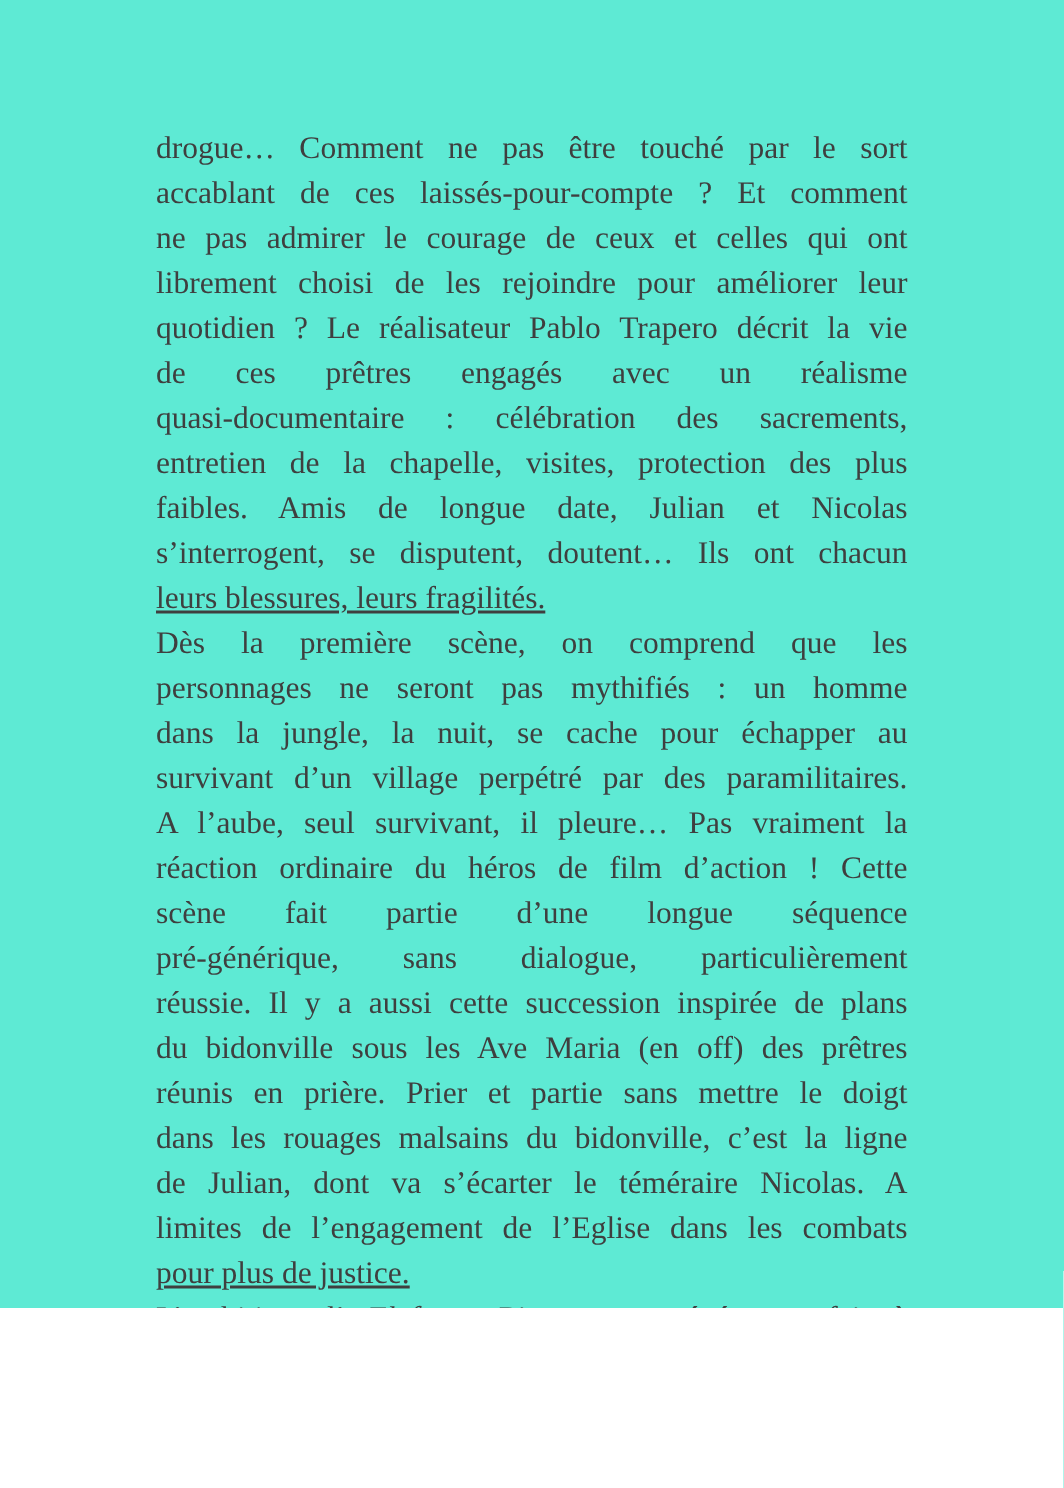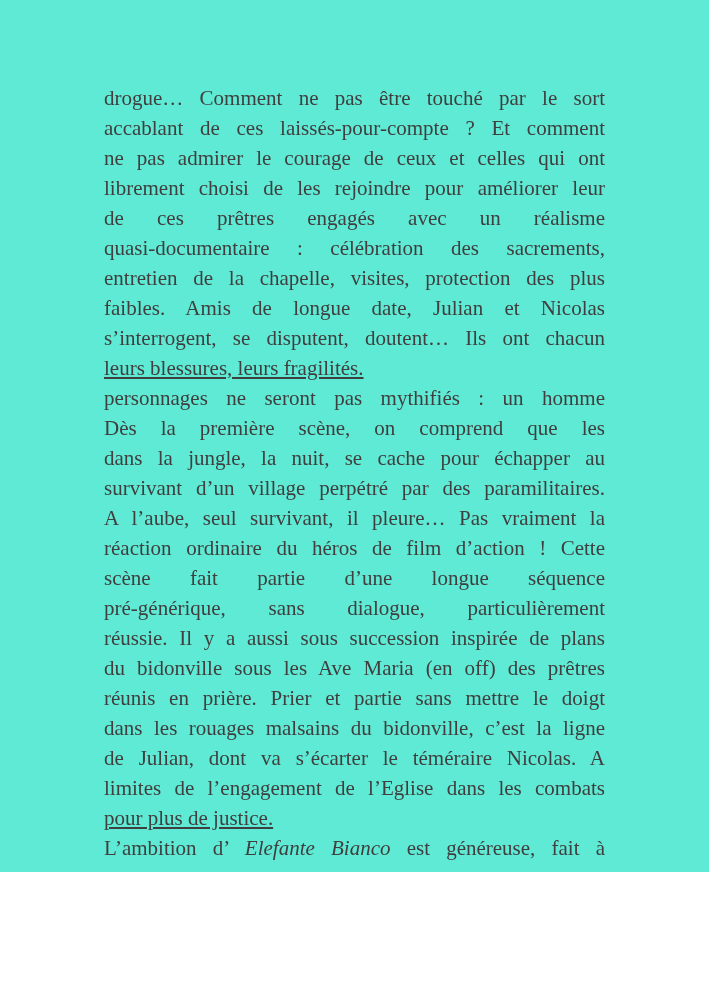--- a/index.html
+++ b/index.html
@@ -51,38 +51,39 @@
 <body>
 
 <div class="page">
   <div class="text-block">
 
     <div class="paragraph">
       <div class="line">drogue… Comment ne pas être touché par le sort</div>
       <div class="line">accablant de ces laissés-pour-compte&nbsp;? Et comment</div>
       <div class="line">ne pas admirer le courage de ceux et celles qui ont</div>
       <div class="line">librement choisi de les rejoindre pour améliorer leur</div>
+      <div class="line">quotidien&nbsp;? Le réalisateur Pablo Trapero décrit la vie</div>
       <div class="line">de ces prêtres engagés avec un réalisme</div>
       <div class="line">quasi-documentaire&nbsp;: célébration des sacrements,</div>
       <div class="line">entretien de la chapelle, visites, protection des plus</div>
       <div class="line">faibles. Amis de longue date, Julian et Nicolas</div>
       <div class="line">s’interrogent, se disputent, doutent… Ils ont chacun</div>
       <div class="line para-end">leurs blessures, leurs fragilités.</div>
     </div>
 
     <div class="paragraph">
+      <div class="line">Dès la première scène, on comprend que les</div>
       <div class="line">personnages ne seront pas mythifiés&nbsp;: un homme</div>
-      <div class="line">Dès la première scène, on comprend que les</div>
       <div class="line">dans la jungle, la nuit, se cache pour échapper au</div>
       <div class="line">survivant d’un village perpétré par des paramilitaires.</div>
       <div class="line">A l’aube, seul survivant, il pleure… Pas vraiment la</div>
       <div class="line">réaction ordinaire du héros de film d’action&nbsp;! Cette</div>
       <div class="line">scène fait partie d’une longue séquence</div>
       <div class="line">pré-générique, sans dialogue, particulièrement</div>
-      <div class="line">réussie. Il y a aussi sous succession inspirée de plans</div>
+      <div class="line">réussie. Il y a aussi cette succession inspirée de plans</div>
       <div class="line">du bidonville sous les Ave Maria (en off) des prêtres</div>
       <div class="line">réunis en prière. Prier et partie sans mettre le doigt</div>
       <div class="line">dans les rouages malsains du bidonville, c’est la ligne</div>
       <div class="line">de Julian, dont va s’écarter le téméraire Nicolas. A</div>
       <div class="line">limites de l’engagement de l’Eglise dans les combats</div>
       <div class="line para-end">pour plus de justice.</div>
     </div>
 
     <div class="paragraph">
       <div class="line"><span>L’ambition d’ </span><span class="italic">Elefante Bianco</span><span> est généreuse, fait à</span></div>

